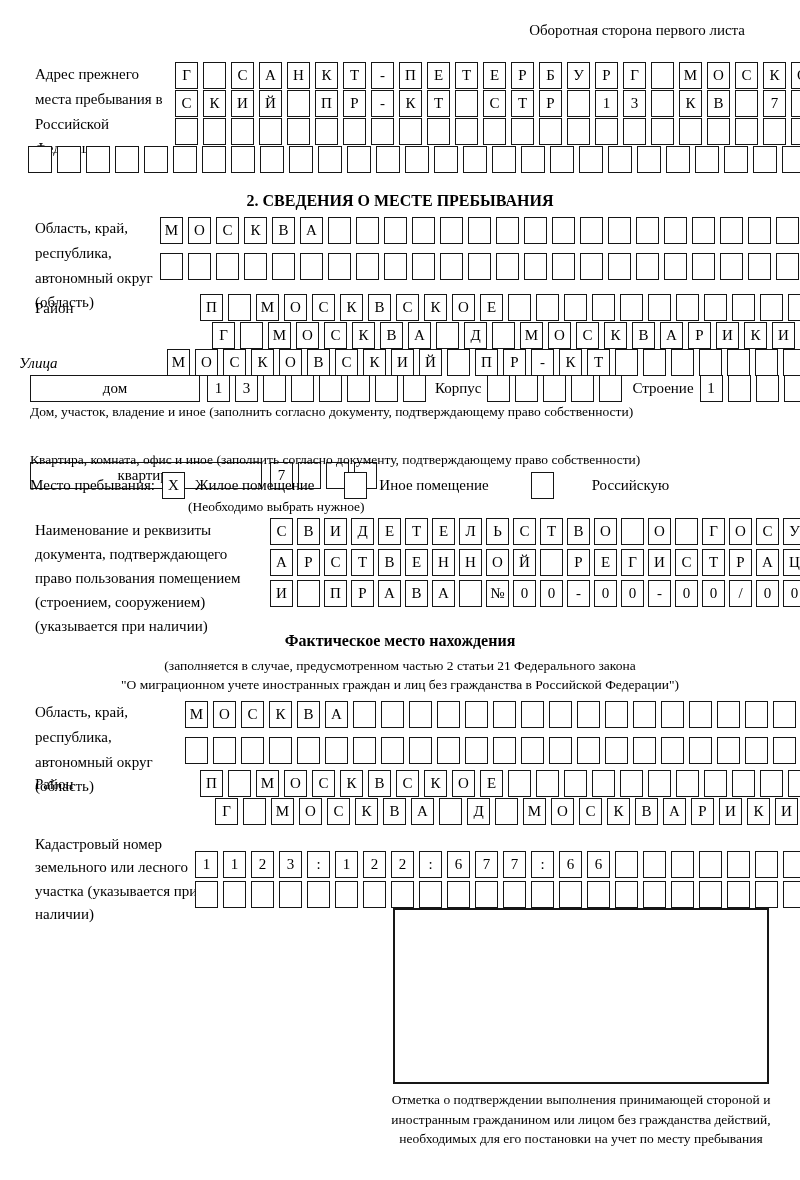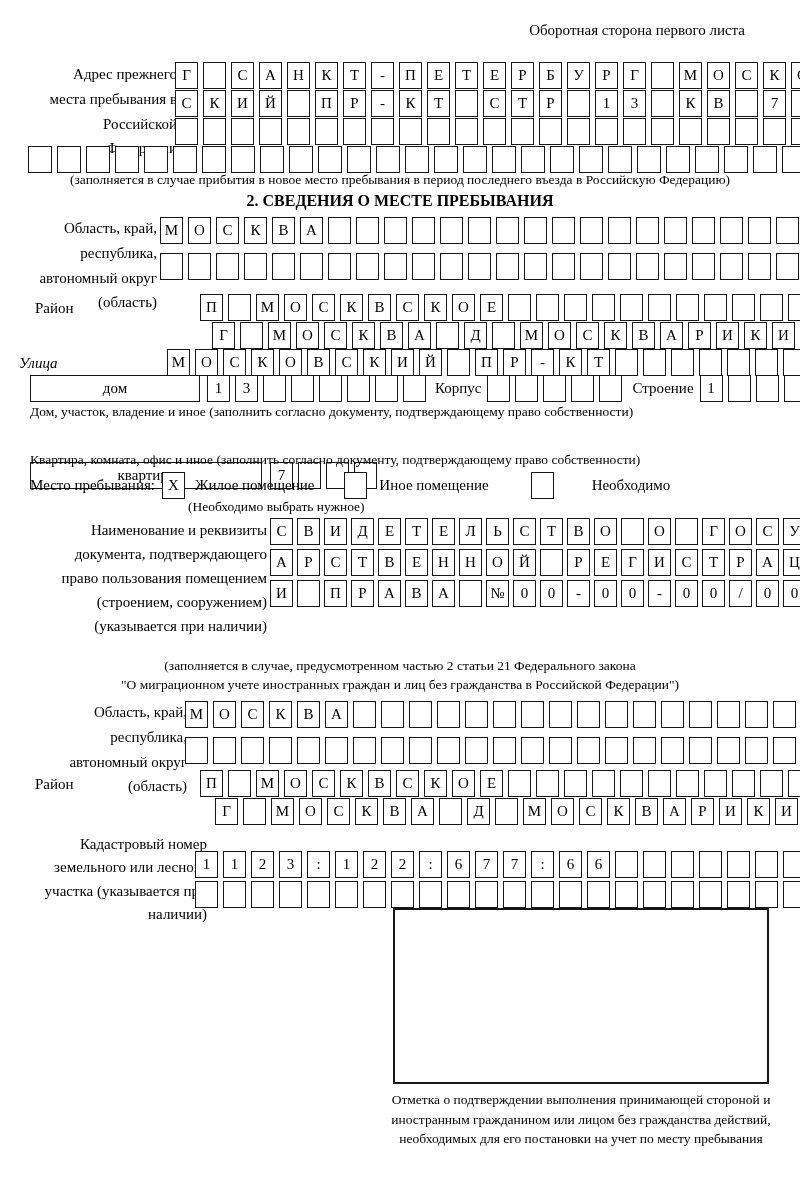--- a/index.html
+++ b/index.html
@@ -1,19 +1,19 @@
 <!DOCTYPE html>
 <html><head>
 <meta charset="utf-8">
 <style>
   html,body{margin:0;padding:0;background:#fff;}
   .page{position:relative;width:800px;height:1180px;background:#ffffff;color:#000;
         font-family:"Liberation Serif","DejaVu Serif",serif;overflow:hidden;}
   .abs{position:absolute;}
-  .label{font-size:15px;line-height:1.65;text-align:right;}
+  .label{font-size:15px;line-height:1.65;}
   .caption{font-size:13.5px;}
   .title{font-size:16px;font-weight:bold;text-align:center;width:100%;}
   .boxes{display:flex;gap:5px;}
   .boxes.g4{gap:4px;}
   .box{width:21px;height:25px;border:1.7px solid #161616;display:flex;align-items:center;
        justify-content:center;font-size:15px;flex:0 0 auto;background:#fff;box-sizing:content-box;}
   .wide .box{width:22px;}
   .rect{border:1.7px solid #161616;height:25px;display:flex;align-items:center;
         justify-content:center;font-size:15px;background:#fff;}
   .row-line{display:flex;align-items:center;}
@@ -126,21 +126,20 @@
       <span class="box"></span>
       <span class="box"></span>
       <span class="box"></span>
       <span class="box"></span>
       <span class="box"></span>
       <span class="box"></span>
       <span class="box"></span>
       <span class="box"></span>
       <span class="box"></span>
     </div>
-  <div class="abs caption center" style="left:0;top:172px;">(заполняется в случае прибытия в новое место пребывания в период последнего въезда в Российскую Федерацию)</div>
 
   <div class="abs title" style="left:0;top:192px;">2. СВЕДЕНИЯ О МЕСТЕ ПРЕБЫВАНИЯ</div>
 
   <div class="abs label" style="left:35px;top:216px;width:122px;">Область, край, республика, автономный округ (область)</div>
   <div class="abs boxes" style="left:160px;top:217px;">
       <span class="box">М</span>
       <span class="box">О</span>
       <span class="box">С</span>
       <span class="box">К</span>
       <span class="box">В</span>
@@ -307,21 +306,21 @@
   </div>
   <div class="abs caption" style="left:30px;top:452px;">Квартира, комната, офис и иное (заполнить согласно документу, подтверждающему право собственности)</div>
 
   <div class="abs row-line" style="left:30px;top:472px;">
     <span class="inline-label">Место пребывания:</span>
     <span class="box" style="margin-left:7px;">X</span>
     <span class="inline-label" style="margin-left:10px;">Жилое помещение</span>
     <span class="box" style="margin-left:30px;"></span>
     <span class="inline-label" style="margin-left:12px;">Иное помещение</span>
     <span class="box" style="margin-left:42px;"></span>
-    <span class="inline-label" style="margin-left:38px;">Необходимо</span>
+    <span class="inline-label" style="margin-left:38px;">Российскую</span>
   </div>
   <div class="abs caption" style="left:188px;top:499px;">(Необходимо выбрать нужное)</div>
 
   <div class="abs label" style="left:35px;top:518px;width:232px;line-height:1.6;">Наименование и реквизиты документа, подтверждающего право пользования помещением (строением, сооружением) (указывается при наличии)</div>
   <div class="abs boxes g4" style="left:270px;top:518px;">
       <span class="box">С</span>
       <span class="box">В</span>
       <span class="box">И</span>
       <span class="box">Д</span>
       <span class="box">Е</span>
@@ -379,20 +378,21 @@
       <span class="box">0</span>
       <span class="box">0</span>
       <span class="box">-</span>
       <span class="box">0</span>
       <span class="box">0</span>
       <span class="box">/</span>
       <span class="box">0</span>
       <span class="box">0</span>
     </div>
 
+  <div class="abs title" style="left:0;top:632px;">Фактическое место нахождения</div>
   <div class="abs caption center" style="left:0;top:658px;">(заполняется в случае, предусмотренном частью 2 статьи 21 Федерального закона</div>
   <div class="abs caption center" style="left:0;top:677px;">"О миграционном учете иностранных граждан и лиц без гражданства в Российской Федерации")</div>
 
   <div class="abs label" style="left:35px;top:700px;width:152px;">Область, край, республика, автономный округ (область)</div>
   <div class="abs boxes" style="left:185px;top:701px;">
       <span class="box">М</span>
       <span class="box">О</span>
       <span class="box">С</span>
       <span class="box">К</span>
       <span class="box">В</span>

